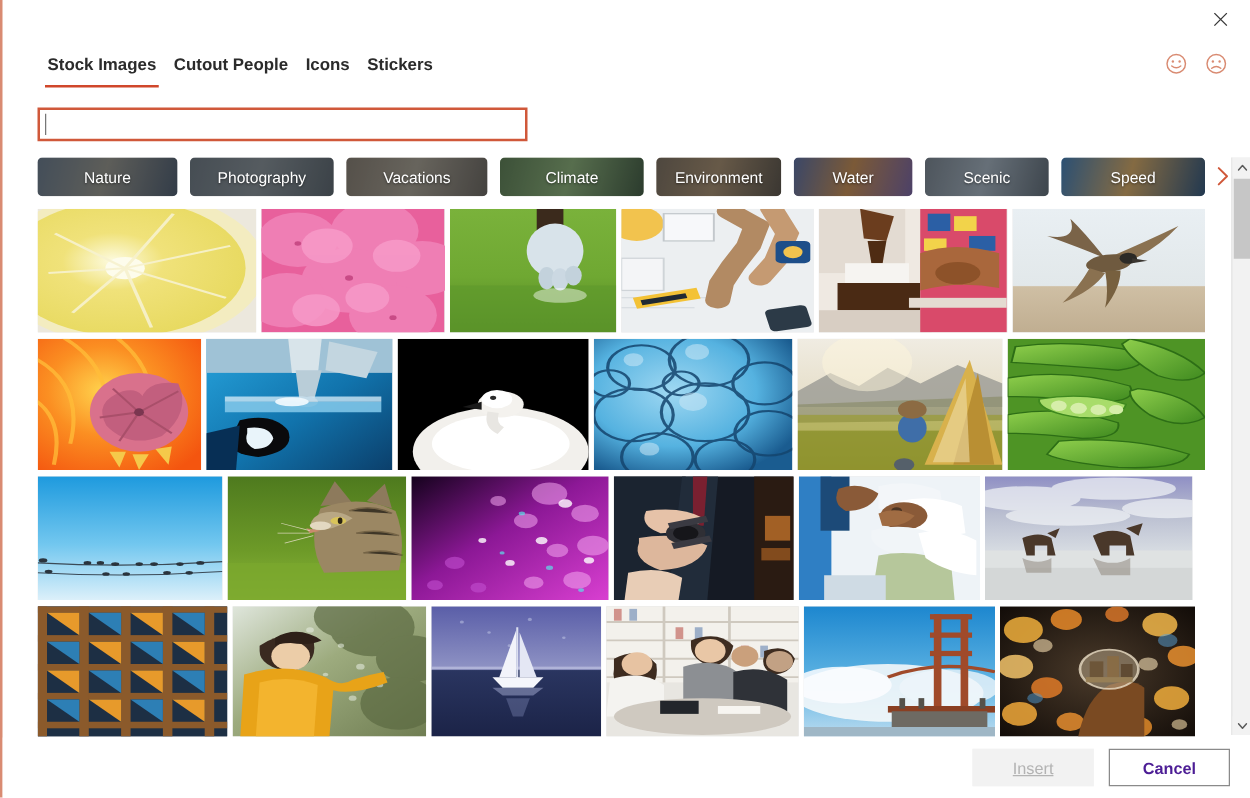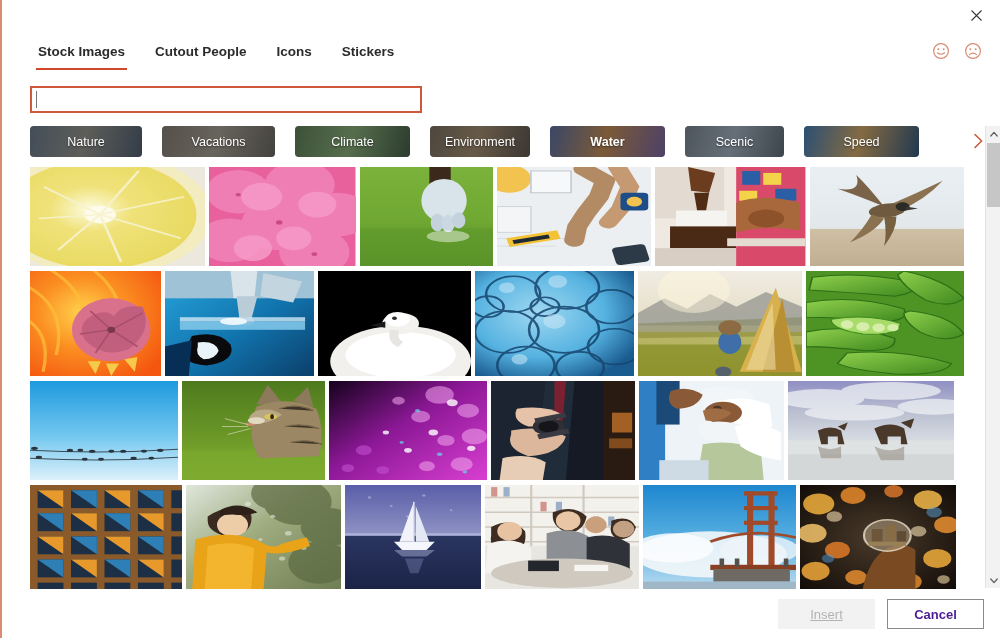--- a/index.html
+++ b/index.html
@@ -33,21 +33,21 @@
     right: 18px; top: 42px;
     display: flex; gap: 14px;
   }
   .face-icon { width: 18px; height: 18px; display:block; }
 
   
   #tabs {
     position: absolute;
     left: 34px; top: 42px;
     display: flex;
-    gap: 26px;
+    gap: 10px;
   }
   .tab {
     font-size: 13.5px;
     color: #2b2b2b;
     padding: 2px 2px 9px 2px;
     cursor: pointer;
     white-space: nowrap;
     font-weight: bold;
   }
   .tab.active {
@@ -81,21 +81,21 @@
     width: 1px; height: 17px;
     background: #777;
   }
 
   
   #chips {
     position: absolute;
     left: 28px; top: 126px;
     width: 934px; height: 31px;
     display: flex;
-    gap: 20px;
+    gap: 10px;
     overflow: hidden;
   }
   .chip {
     position: relative;
     height: 31px;
     border-radius: 4px;
     overflow: hidden;
     flex: 0 0 auto;
     cursor: pointer;
     display: flex;
@@ -251,36 +251,41 @@
     <input id="search-input" type="text" placeholder="" style="">
   </div>
   <div id="caret"></div>
 
   <div id="chips">
       <div class="chip" style="width: 112px;">
         <div class="chip-bg" style="background: linear-gradient(105deg, rgb(90, 102, 116) 0%, rgb(138, 131, 116) 48%, rgb(60, 70, 84) 100%);"></div>
         <div class="chip-shade"></div>
         <div class="chip-label">Nature</div>
       </div>
+      <div class="chip" style="width: 115px;">
+        <div class="chip-bg" style="background: linear-gradient(105deg, rgb(95, 101, 105) 0%, rgb(123, 127, 128) 48%, rgb(75, 80, 83) 100%);"></div>
+        <div class="chip-shade"></div>
+        <div class="chip-label">Photography</div>
+      </div>
       <div class="chip" style="width: 113px;">
         <div class="chip-bg" style="background: linear-gradient(105deg, rgb(122, 106, 87) 0%, rgb(156, 143, 122) 48%, rgb(92, 81, 68) 100%);"></div>
         <div class="chip-shade"></div>
         <div class="chip-label">Vacations</div>
       </div>
       <div class="chip" style="width: 115px;">
         <div class="chip-bg" style="background: linear-gradient(105deg, rgb(77, 107, 55) 0%, rgb(126, 160, 94) 48%, rgb(47, 69, 36) 100%);"></div>
         <div class="chip-shade"></div>
         <div class="chip-label">Climate</div>
       </div>
       <div class="chip" style="width: 100px;">
         <div class="chip-bg" style="background: linear-gradient(105deg, rgb(110, 90, 67) 0%, rgb(155, 123, 84) 48%, rgb(74, 60, 44) 100%);"></div>
         <div class="chip-shade"></div>
         <div class="chip-label">Environment</div>
       </div>
-      <div class="chip" style="width: 115px; font-weight: bold;">
+      <div class="chip" style="width: 95px;">
         <div class="chip-bg" style="background: linear-gradient(105deg, rgb(74, 90, 142) 0%, rgb(192, 124, 54) 48%, rgb(107, 79, 142) 100%);"></div>
         <div class="chip-shade"></div>
         <div class="chip-label">Water</div>
       </div>
       <div class="chip" style="width: 99px;">
         <div class="chip-bg" style="background: linear-gradient(105deg, rgb(109, 115, 121) 0%, rgb(154, 163, 171) 48%, rgb(79, 86, 92) 100%);"></div>
         <div class="chip-shade"></div>
         <div class="chip-label">Scenic</div>
       </div>
       <div class="chip" style="width: 115px;">

